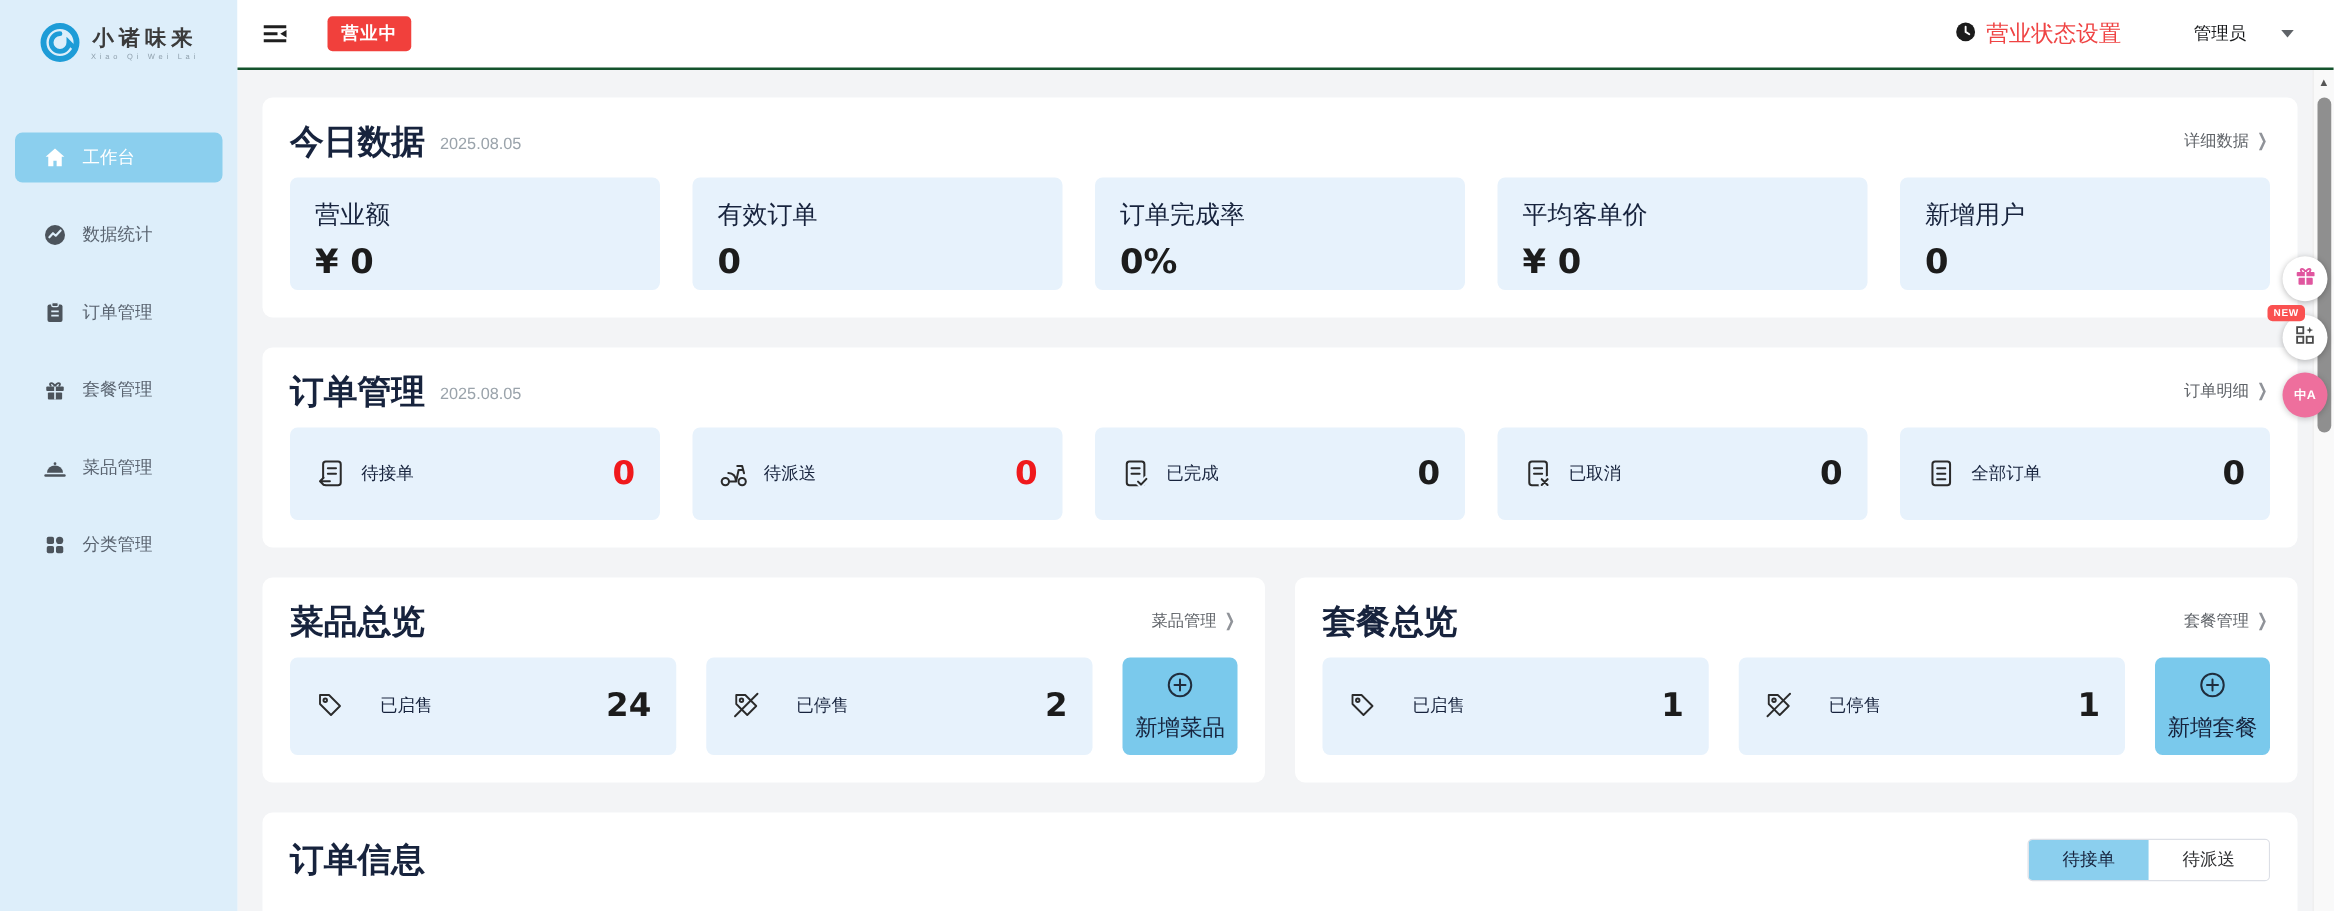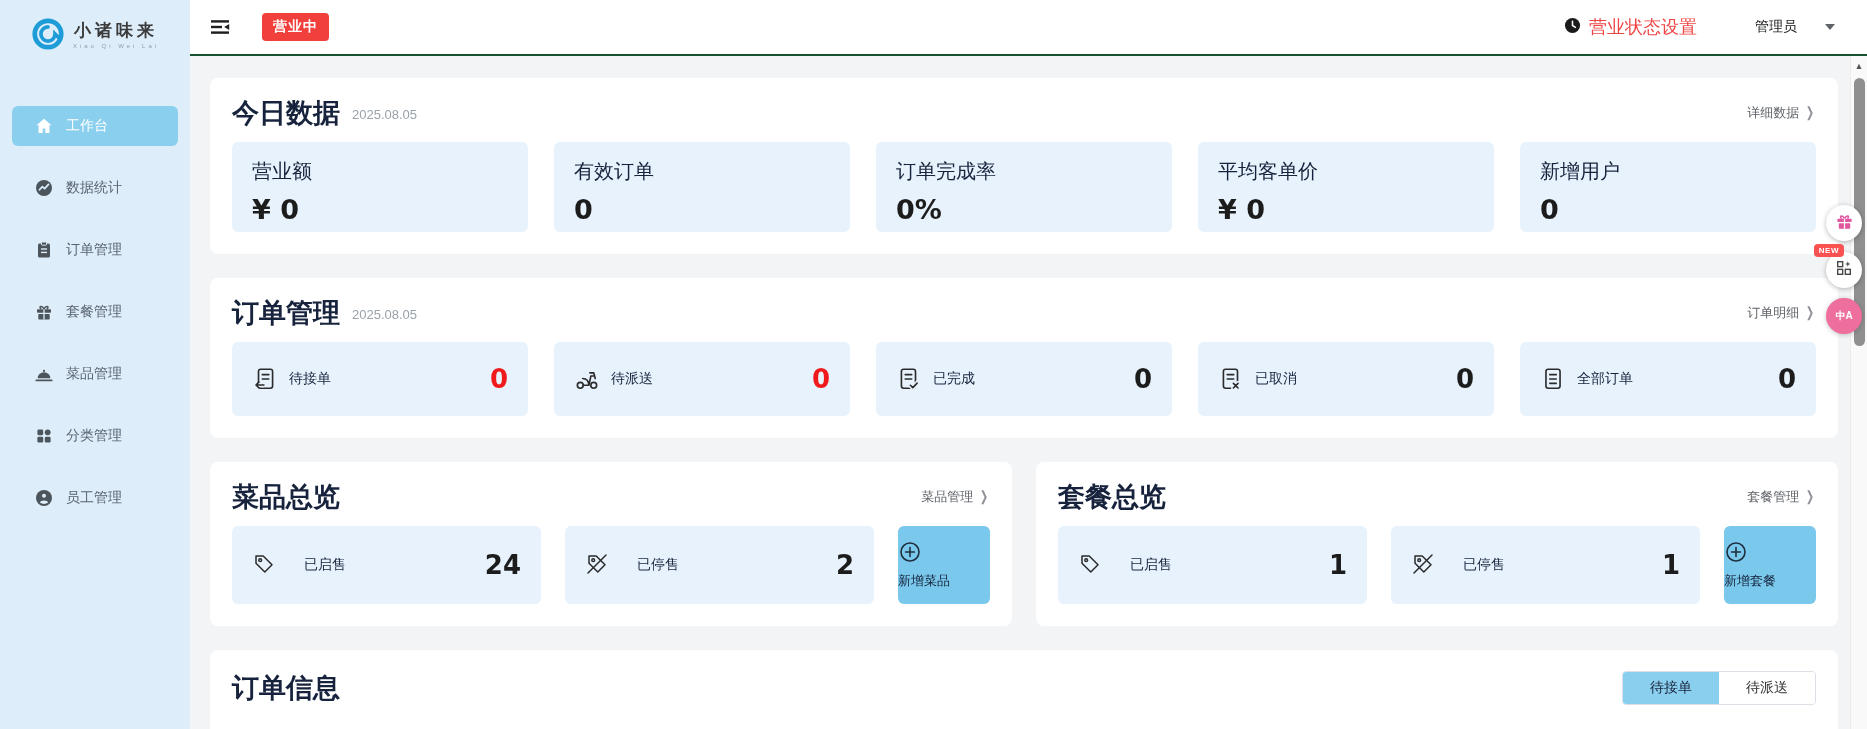--- a/index.html
+++ b/index.html
@@ -51,22 +51,22 @@
   .ob-ic{width:26px;height:26px;flex:none}
   .ob-label{font-size:14px;color:#17233d}
   .ob-num{margin-left:auto;font-size:26px;font-weight:700;color:#1c1c1c;font-family:"DejaVu Sans",sans-serif}
   .ob-num.red{color:#f0191c}
   .half-row{display:flex;gap:24px}
   .half{flex:1}
   .mini-row{display:flex;gap:24px;margin-top:16px}
   .mini-box{flex:1;background:#e7f2fc;border-radius:6px;height:78px;display:flex;align-items:center;
     padding:0 20px;gap:26px;cursor:pointer}
   .add-btn{width:92px;height:78px;flex:none;background:#7ac9ec;border-radius:6px;display:flex;
-    flex-direction:column;justify-content:center;gap:5px;color:#17233d;
-    font-size:13px;cursor:pointer}
+    flex-direction:column;align-items:center;justify-content:center;gap:5px;color:#17233d;
+    font-size:18px;cursor:pointer}
   .tabs{margin-left:auto;display:flex;border:1px solid #dcdfe6;border-radius:4px;overflow:hidden;background:#fff}
   .tab{width:96px;height:32px;display:flex;align-items:center;justify-content:center;font-size:14px;
     background:#fff;color:#303133;cursor:pointer}
   .tab.active{background:#8bcfee;color:#17233d}
 
   
   .scrollbar{position:absolute;right:0;top:56px;bottom:0;width:17px;background:#f9f9f9;
     border-left:1px solid #ececec;z-index:3}
   .sb-arrow{position:absolute;top:5px;left:0;width:16px;text-align:center;color:#565656;font-size:9px;cursor:pointer}
   .sb-thumb{position:absolute;left:3px;top:22px;width:11px;height:268px;background:#8f8f8f;border-radius:6px;cursor:pointer}
@@ -153,30 +153,20 @@
       <div class="nav-item">
         <span class="nav-ic">
           <svg viewBox="0 0 18 18" width="18" height="18">
               <rect x="2.4" y="2.4" width="5.8" height="5.8" rx="1.4" fill="currentColor"></rect>
               <rect x="9.8" y="2.4" width="5.8" height="5.8" rx="2.9" fill="currentColor"></rect>
               <rect x="2.4" y="9.8" width="5.8" height="5.8" rx="1.4" fill="currentColor"></rect>
               <rect x="9.8" y="9.8" width="5.8" height="5.8" rx="1.4" fill="currentColor"></rect>
             </svg>
         </span>
         <span>分类管理</span>
-      </div>
-      <div class="nav-item">
-        <span class="nav-ic">
-          <svg viewBox="0 0 18 18" width="18" height="18">
-              <circle cx="9" cy="9" r="8" fill="currentColor"></circle>
-              <circle cx="9" cy="6.7" r="2" fill="#ddeefa"></circle>
-              <path d="M4.8 13.6c.6-2.7 7.8-2.7 8.4 0a8 8 0 0 1-8.4 0z" fill="#ddeefa"></path>
-            </svg>
-        </span>
-        <span>员工管理</span>
       </div>
     </nav>
   </aside>
 
   <header class="topbar">
     <span class="collapse-btn">
       <svg viewBox="0 0 22 22" width="22" height="22">
           <rect x="2" y="4.2" width="18" height="2.4" fill="#1f1f1f"></rect>
           <rect x="2" y="9.8" width="11" height="2.4" fill="#1f1f1f"></rect>
           <polygon points="20.2,8 15.2,11 20.2,14" fill="#1f1f1f"></polygon>

